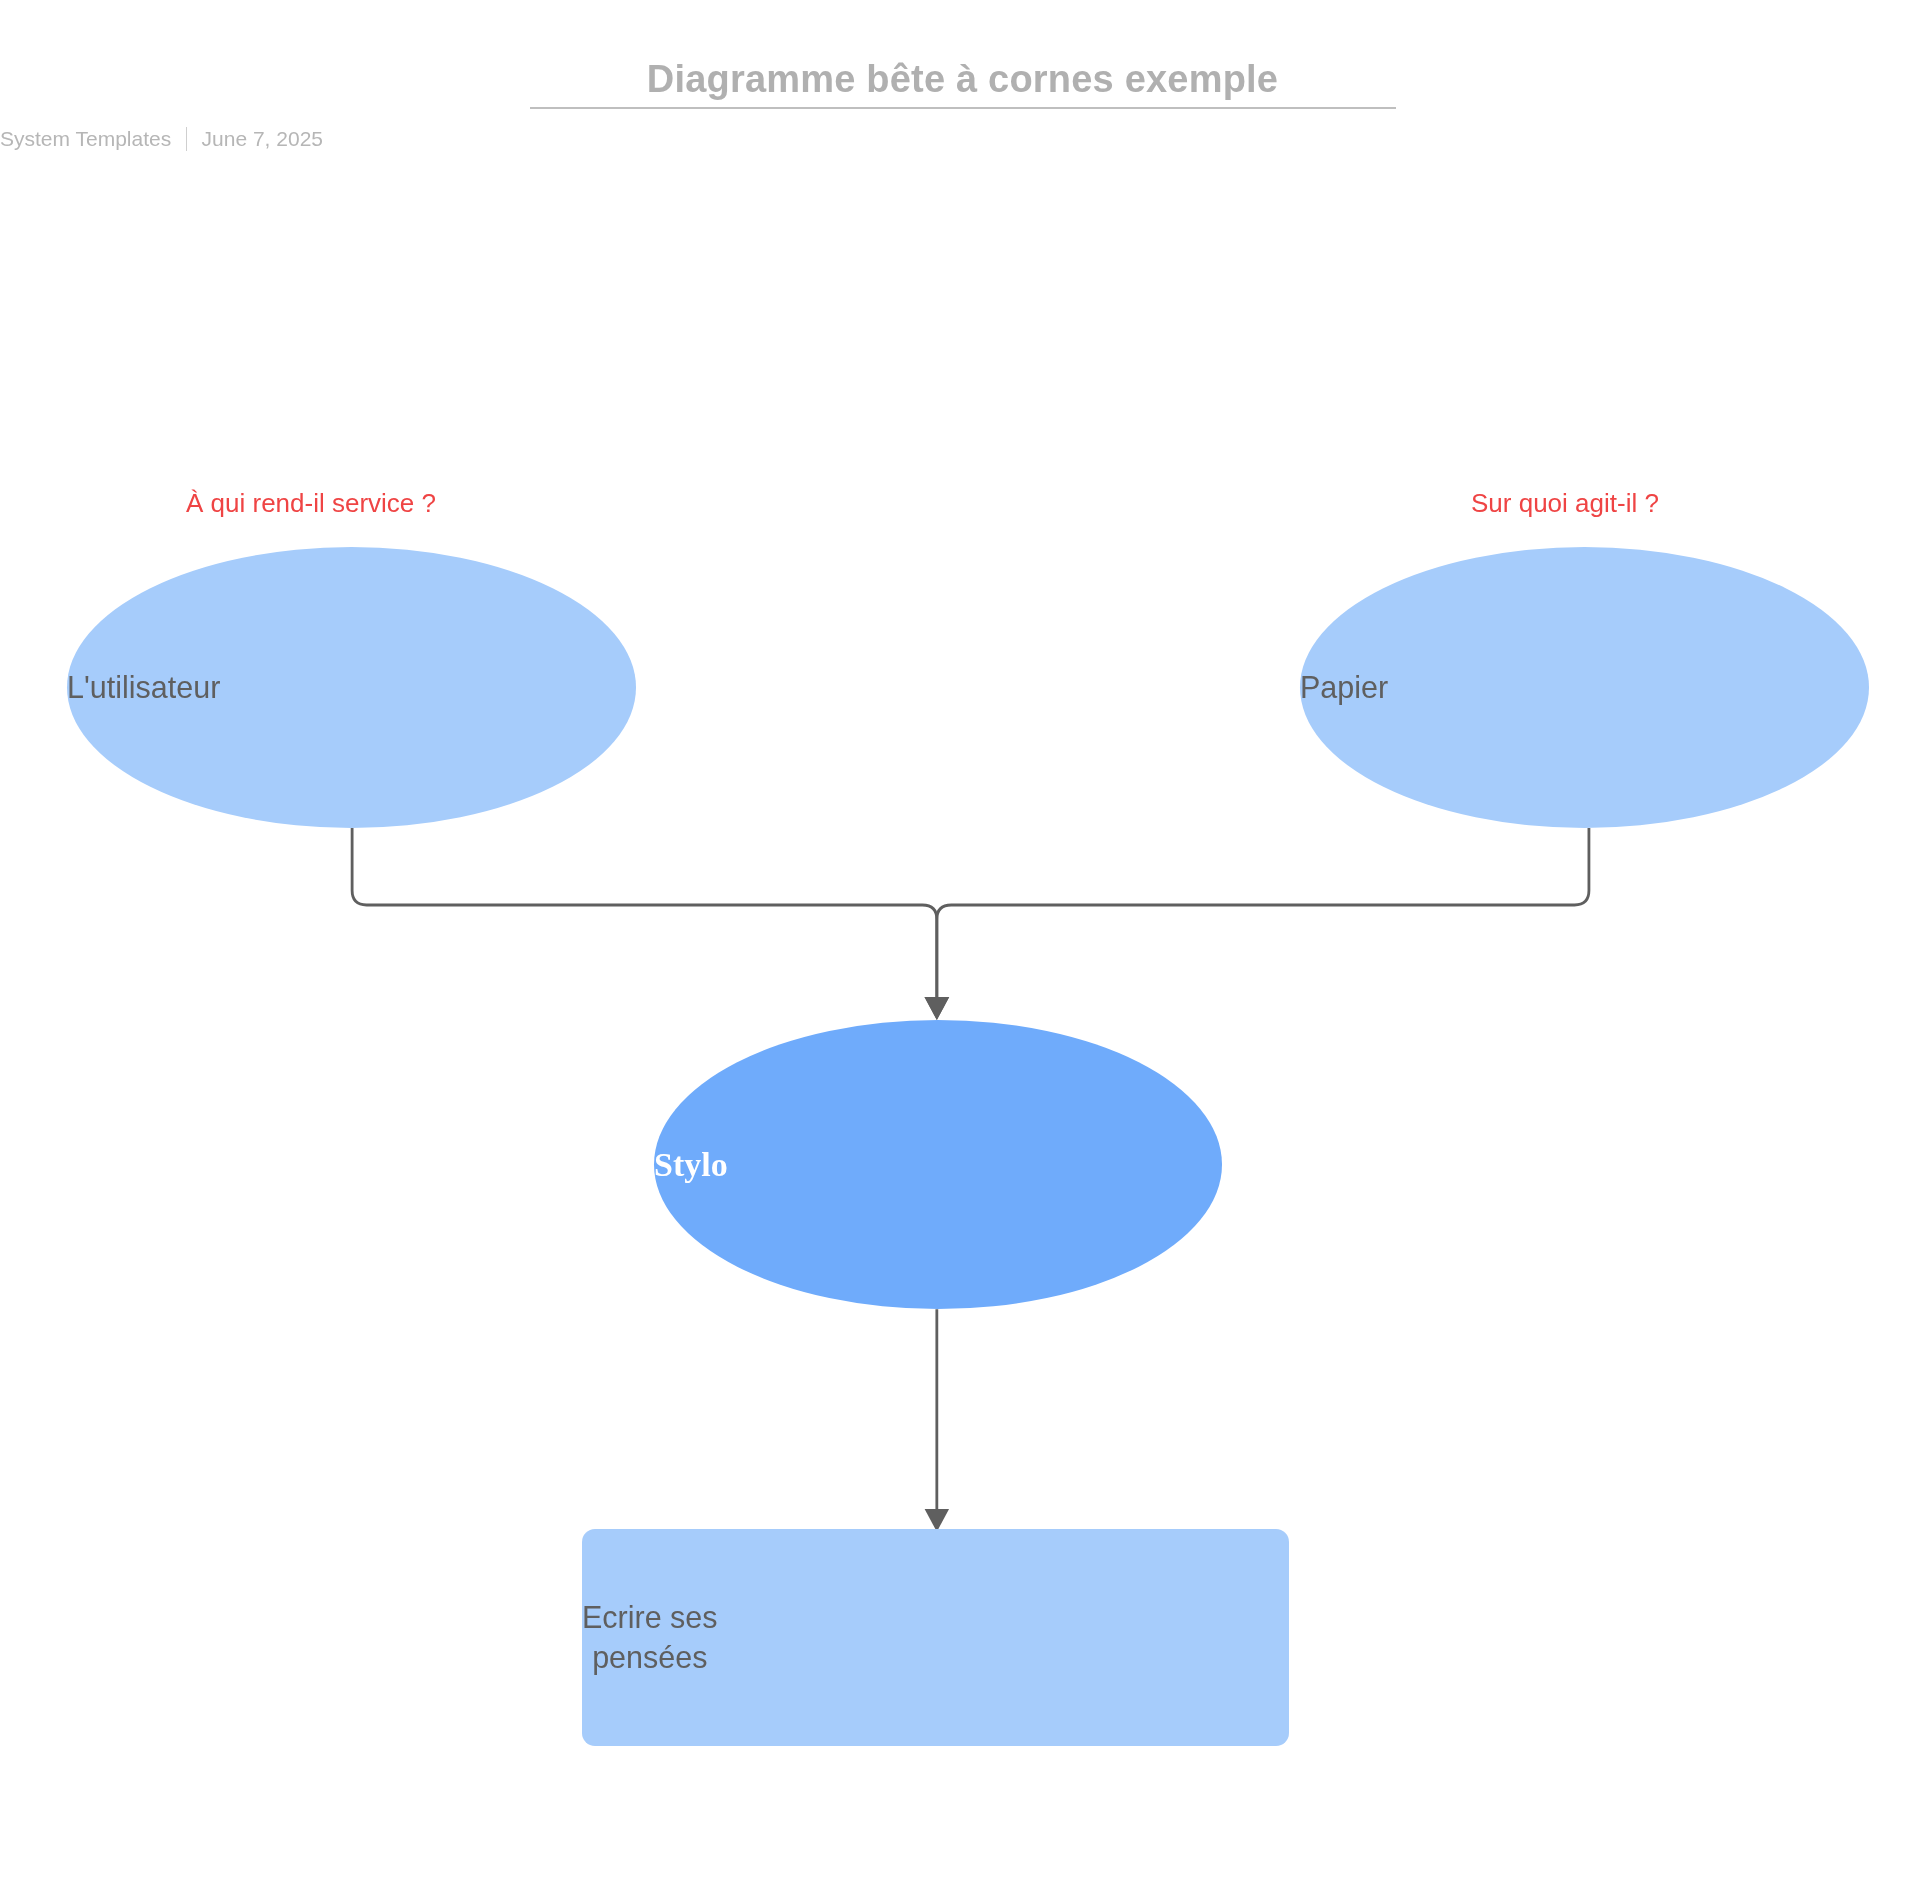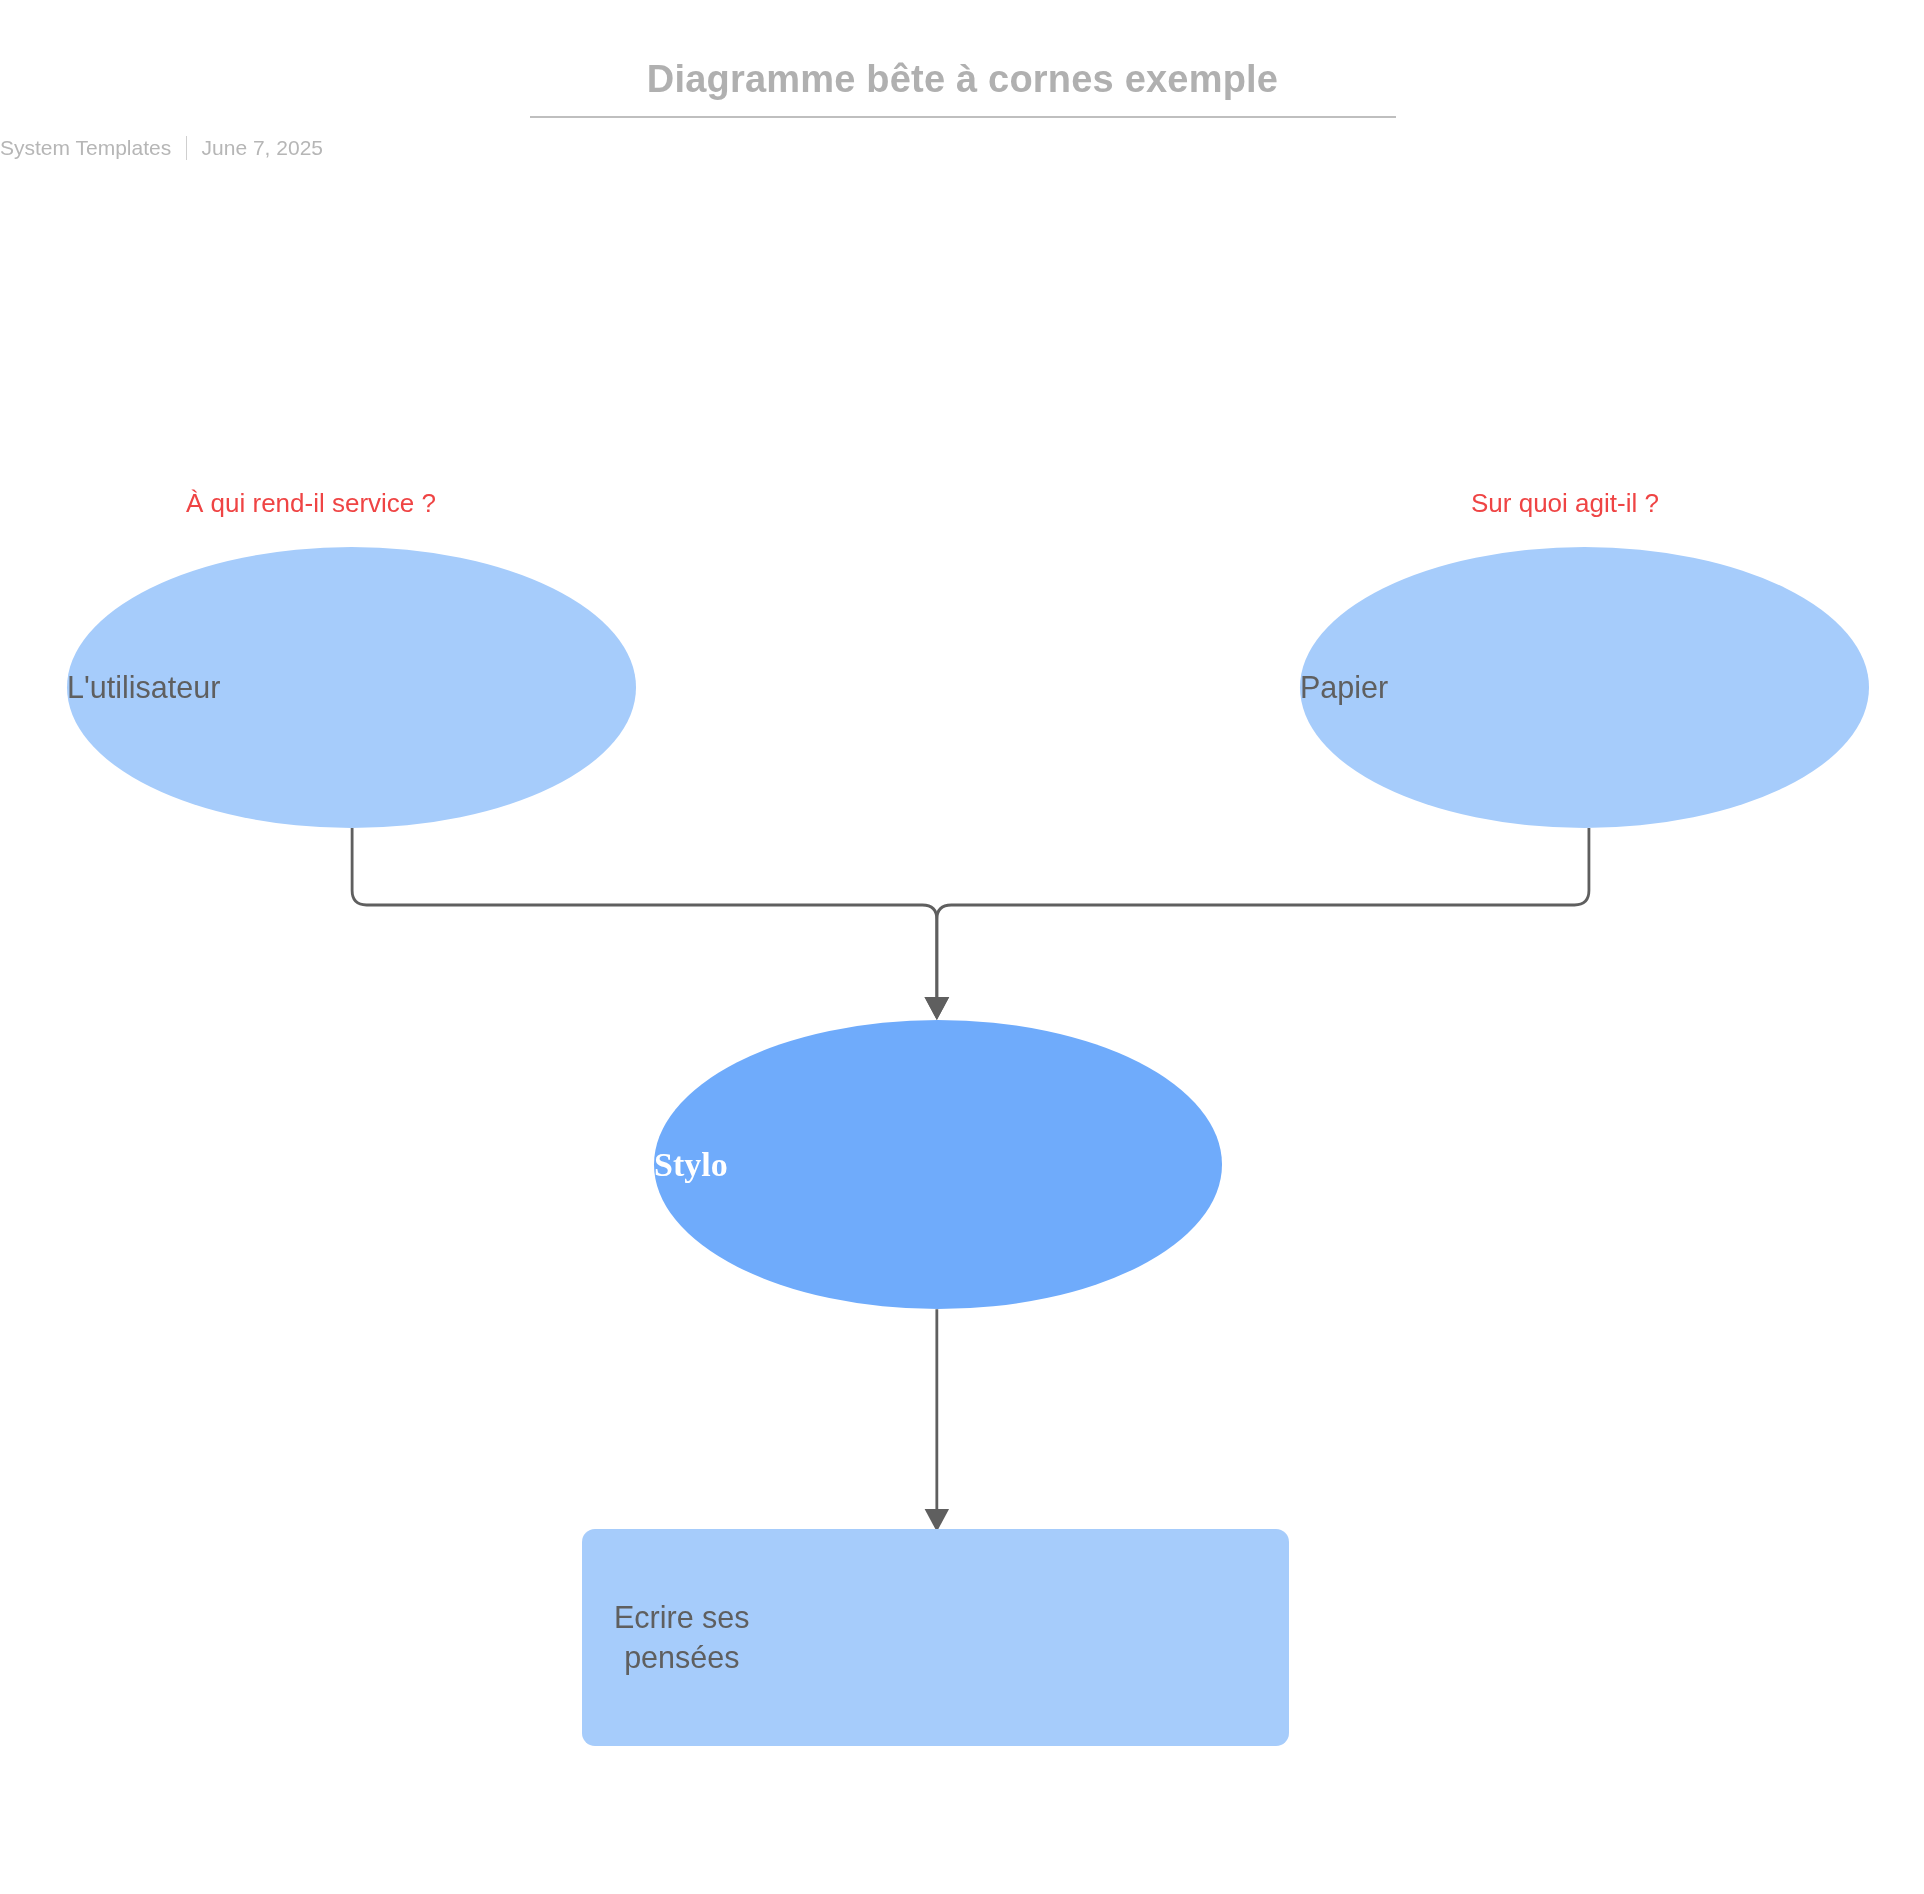--- a/index.html
+++ b/index.html
@@ -29,21 +29,21 @@
     top: 58px;
     width: 1925px;
     text-align: center;
   }
   .doc-title {
     font-size: 38px;
     font-weight: bold;
     color: #b0b0b0;
     letter-spacing: 0.2px;
     line-height: 1.15;
-    padding-bottom: 14px;
+    padding-bottom: 5px;
     display: inline-block;
   }
   .title-rule {
     width: 866px;
     height: 2.4px;
     background: #bfbfbf;
     margin: 0 auto;
   }
   .doc-meta {
     margin-top: 17.6px;
@@ -92,21 +92,20 @@
   .ellipse-light {
     background: #a6ccfb;
   }
   .ellipse-main {
     background: #6fabfb;
     font-family: Liberation Serif, serif;
   }
   .rect-light {
     background: #a6ccfb;
     border-radius: 13px;
-    padding-left: 32px;
   }
 
   .node-text {
     font-size: 30.5px;
     color: #5f5f5f;
     line-height: 1.28;
     font-weight: normal;
   }
   .node-text-main {
     font-size: 34px;

